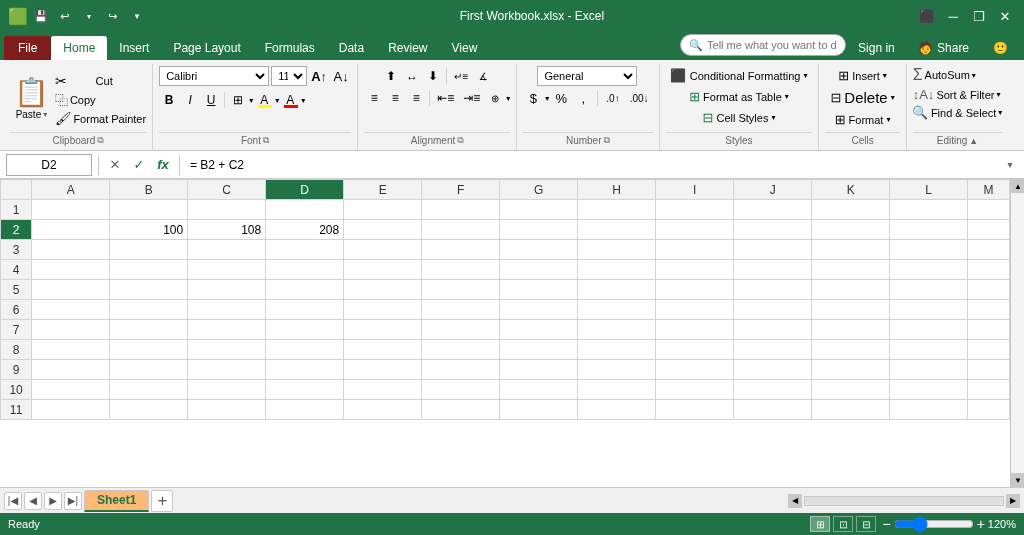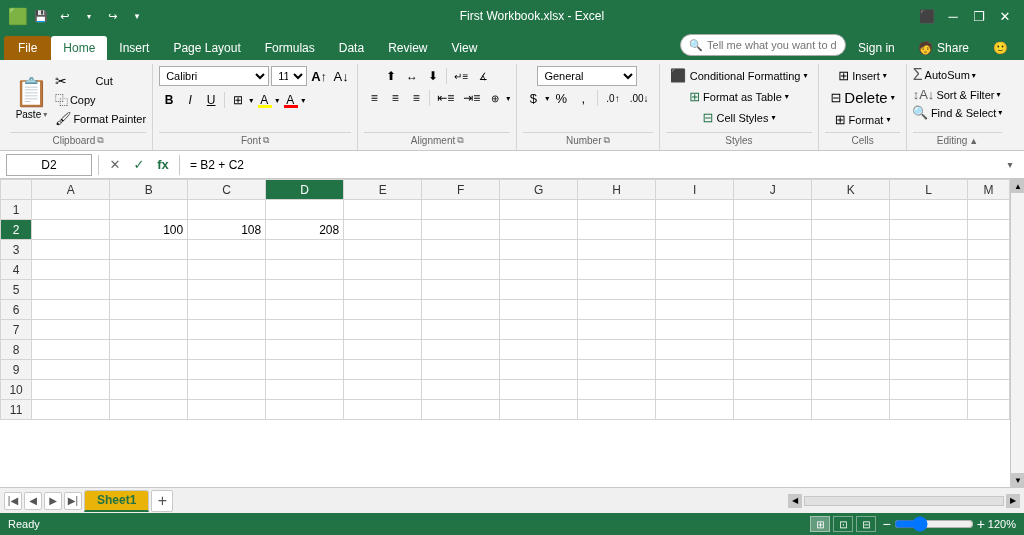--- a/index.html
+++ b/index.html
@@ -38,21 +38,21 @@
     .ribbon-tab {
       padding: 4px 12px;
       color: white;
       cursor: pointer;
       font-size: 12px;
       border-radius: 3px 3px 0 0;
       height: 24px;
       display: flex; align-items: center;
     }
     .ribbon-tab.active { background: #fff; color: #217346; font-weight: normal; }
-    .ribbon-tab.file-tab { background: #a16207; color: white; padding: 4px 14px; }
+    .ribbon-tab.file-tab { background: #7f1d1d; color: white; padding: 4px 14px; }
 
     
     .ribbon {
       background: #f3f3f3;
       border-bottom: 1px solid #c8c8c8;
       min-height: 90px;
       display: flex;
       flex-direction: column;
     }
     .ribbon-content {
@@ -211,21 +211,21 @@
       gap: 2px;
     }
     .sheet-nav-btn {
       width: 18px; height: 18px; display: flex; align-items: center; justify-content: center;
       cursor: pointer; border: 1px solid #c8c8c8; background: white; font-size: 10px; color: #555; border-radius: 2px;
     }
     .sheet-tab {
       height: 22px; padding: 0 12px; display: flex; align-items: center; cursor: pointer;
       border: 1px solid #c8c8c8; border-bottom: none; font-size: 12px; background: #e0e0e0; color: #333; border-radius: 3px 3px 0 0;
     }
-    .sheet-tab.active { background: #eab308; color: #217346; font-weight: 600; border-bottom: 2px solid #217346; }
+    .sheet-tab.active { background: #fdba74; color: #217346; font-weight: 600; border-bottom: 2px solid #217346; }
     .add-sheet-btn {
       width: 22px; height: 22px; display: flex; align-items: center; justify-content: center;
       cursor: pointer; border: 1px solid #c8c8c8; background: white; font-size: 16px; color: #555; border-radius: 2px;
     }
     .sheet-bar-right {
       margin-left: auto; display: flex; align-items: center; gap: 2px;
     }
 
     
     .status-bar {
@@ -501,21 +501,21 @@
       </div>
 
     </div>
   </div>
 
   <div class="formula-bar">
     <input class="cell-ref-box" value="D2" style="">
     <div class="formula-divider"></div>
     <div class="formula-icon-btn" style="color:#666;">✕</div>
     <div class="formula-icon-btn" style="color:#217346;">✓</div>
-    <div class="formula-icon-btn" style="font-weight:bold;color:#217346;">fx</div>
+    <div class="formula-icon-btn" style="font-style:italic;font-weight:bold;color:#217346;">fx</div>
     <div class="formula-divider"></div>
     <input class="formula-input" value="= B2 + C2" style="">
     <div class="expand-btn">▾</div>
   </div>
 
   <div style="display:flex;flex:1;overflow:hidden;">
     <div style="overflow:auto;flex:1;position:relative;">
       <table class="sheet" style="width:100%;">
         <colgroup>
           <col style="width:30px;">

